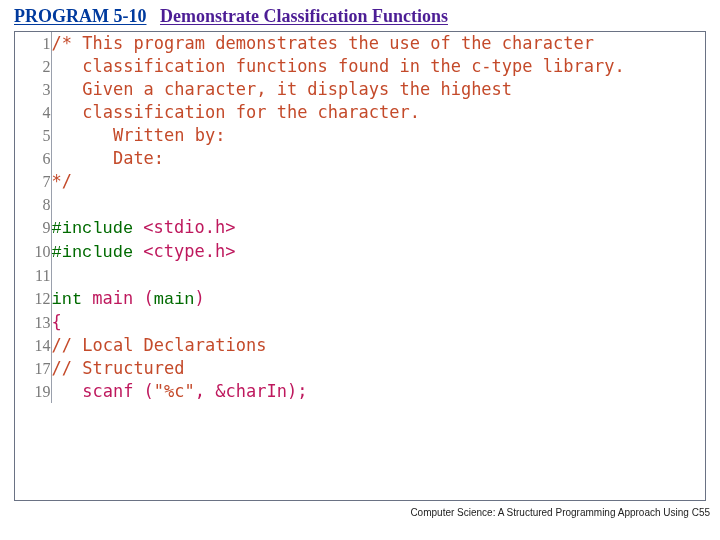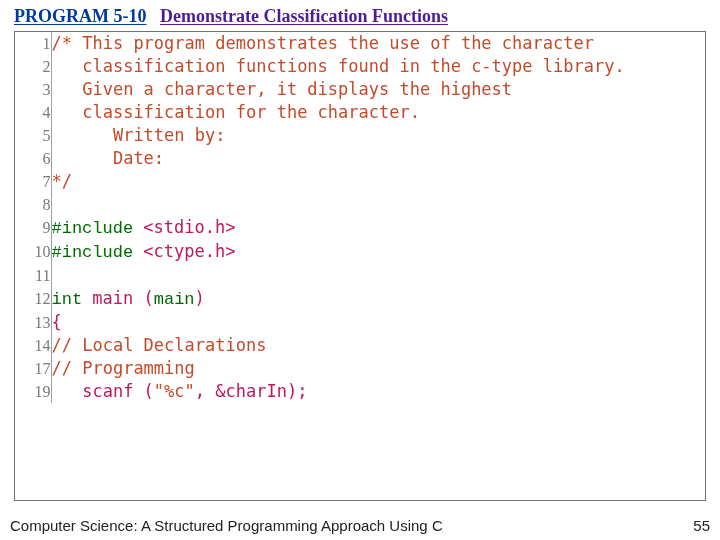--- a/index.html
+++ b/index.html
@@ -61,28 +61,28 @@
   .code {
     padding-left: 8px;
     white-space: pre;
   }
   .c-comment { color: #c44a2a; }
   .c-keyword { color: #006a00; font-family: Liberation Mono, monospace; }
   .c-text    { color: #be185d; }
   .c-string  { color: #c44a2a; }
   .footer {
     position: absolute;
-    bottom: 6px;
+    bottom: 22px;
     left: 10px;
     right: 10px;
     font-family: Verdana, Geneva, sans-serif;
-    font-size: 15px;
+    font-size: 10px;
     color: #222;
     display: flex;
-    justify-content: space-between;
+    justify-content: flex-end;
   }
 </style>
 </head>
 <body>
 
 <div class="slide">
 
   <div class="title">
     <span class="program-label">PROGRAM 5-10</span>
     &nbsp;
@@ -143,21 +143,21 @@
           <tr>
             <td class="gutter">13</td>
             <td class="code"><span class="c-text">{</span></td>
           </tr>
           <tr>
             <td class="gutter">14</td>
             <td class="code"><span class="c-comment">// Local Declarations</span></td>
           </tr>
           <tr>
             <td class="gutter">17</td>
-            <td class="code"><span class="c-comment">// Programming</span></td>
+            <td class="code"><span class="c-comment">// Structured</span></td>
           </tr>
           <tr>
             <td class="gutter">19</td>
             <td class="code"><span class="c-text">   scanf (</span><span class="c-string">"%c"</span><span class="c-text">, &amp;charIn);</span></td>
           </tr>
         </tbody>
     </table>
   </div>
 
 </div>

